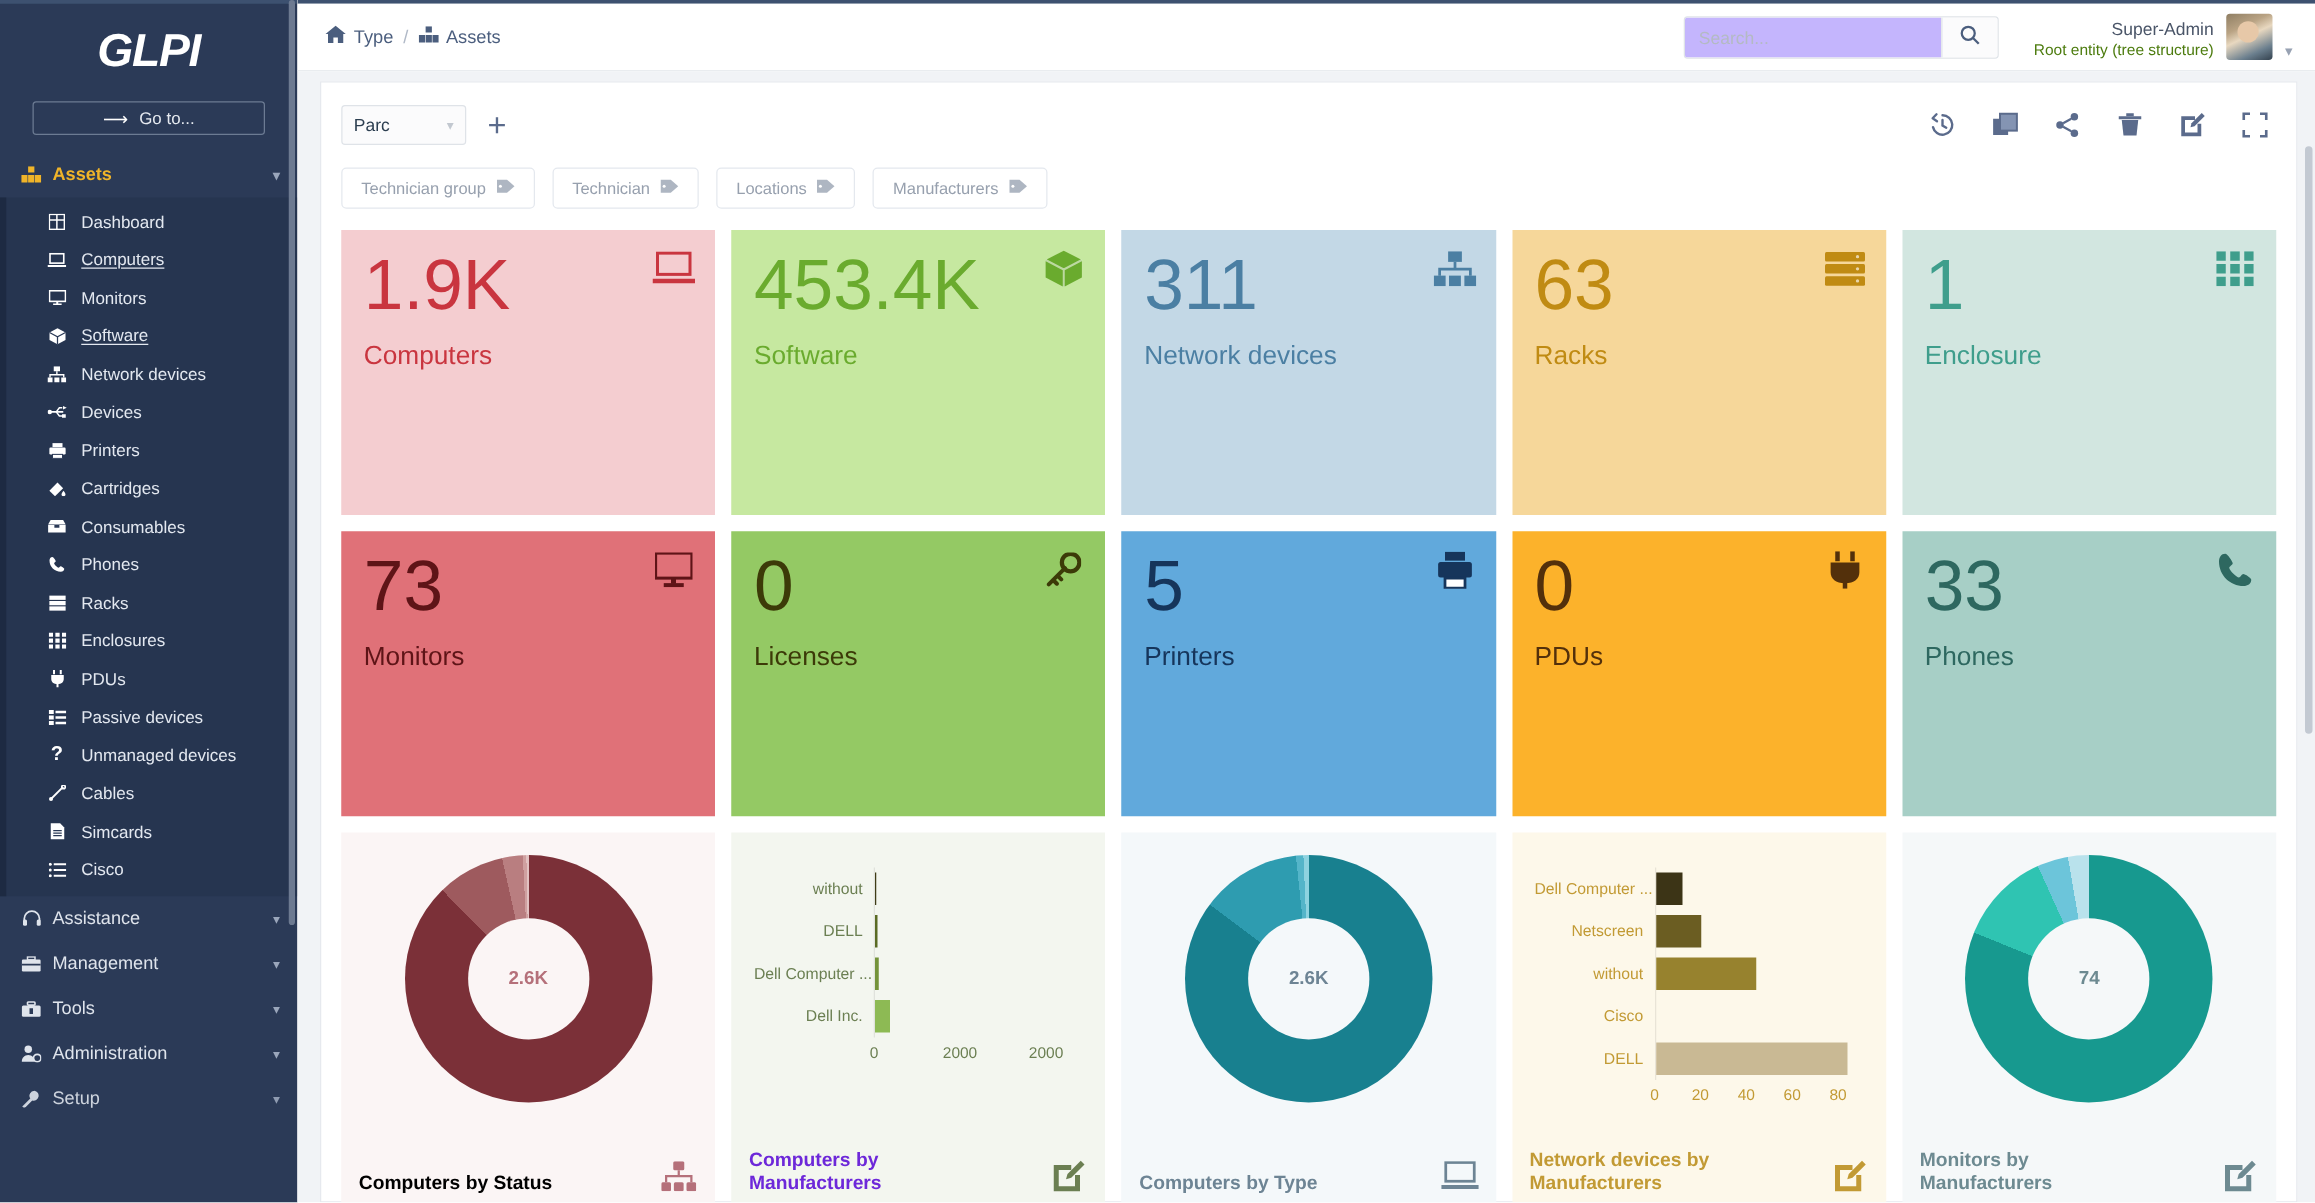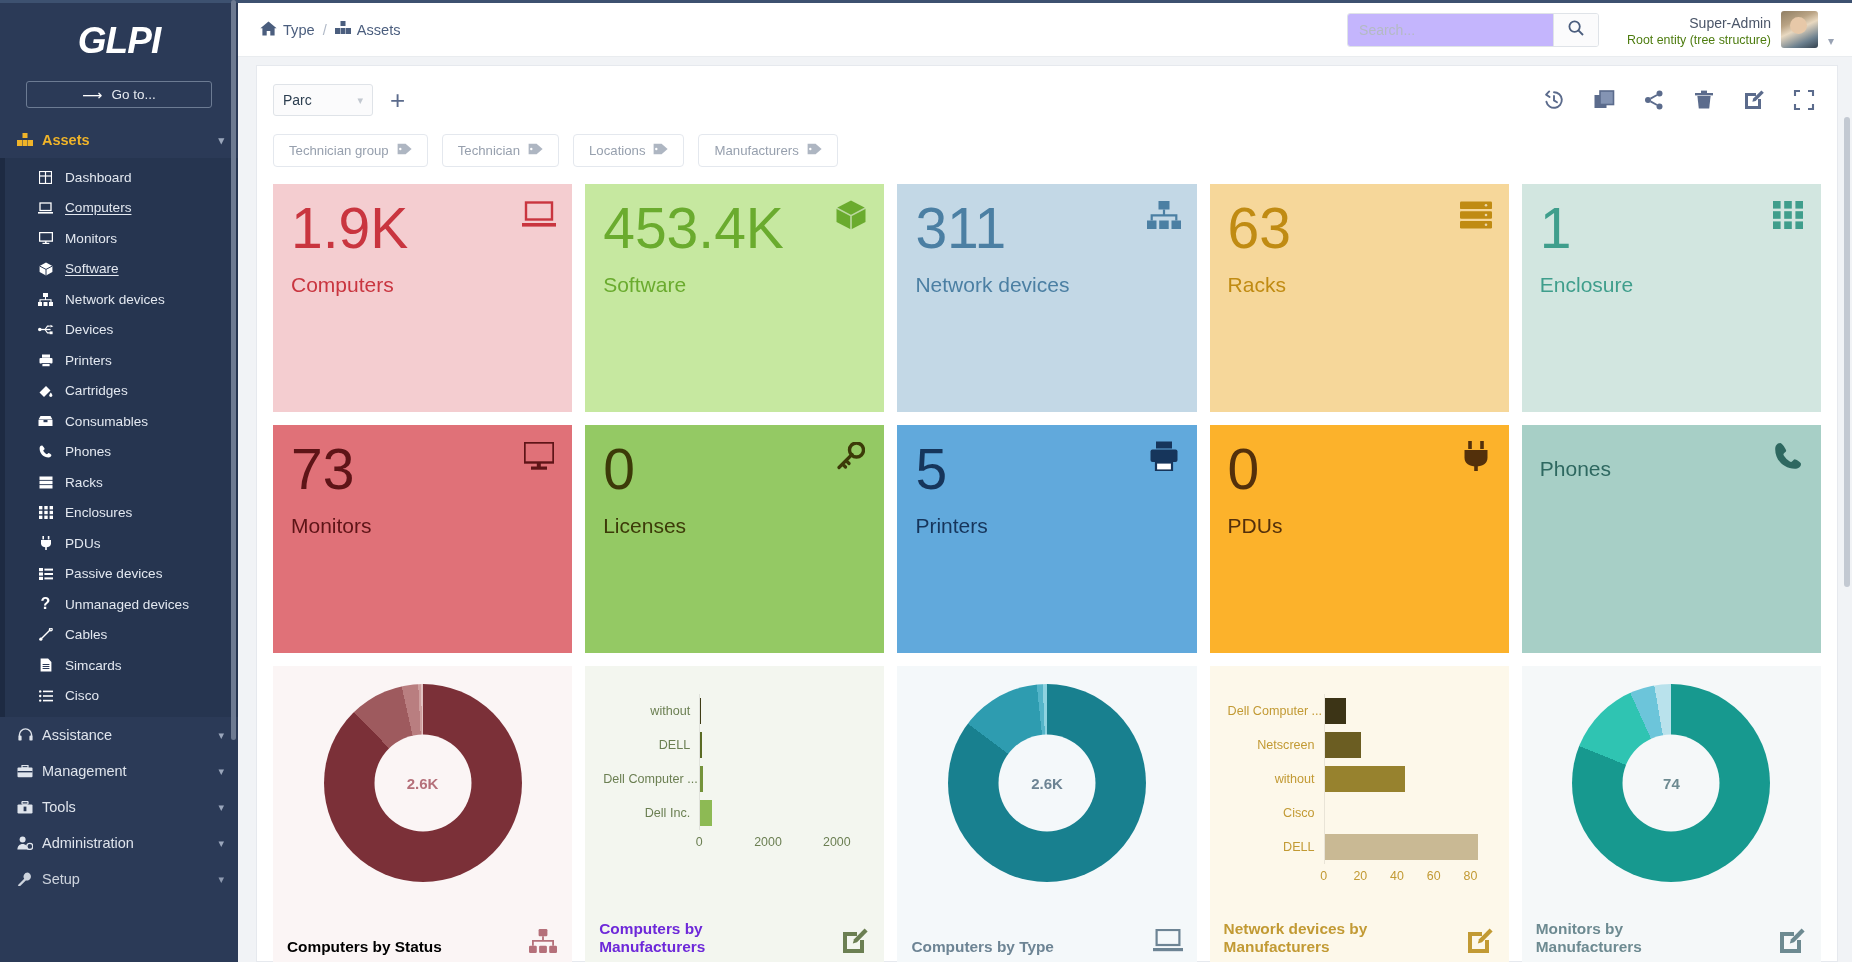--- a/index.html
+++ b/index.html
@@ -772,20 +772,21 @@
             <div class="t-ico">
               <svg width="26" height="30" viewBox="0 0 26 30">
                 <rect x="5.2" y="0" width="3.6" height="8" fill="#53300b"></rect>
                 <rect x="17.2" y="0" width="3.6" height="8" fill="#53300b"></rect>
                 <path d="M1.5 9h23v7.5c0 5.5-4 9-11.5 9S1.5 22 1.5 16.5Z" fill="#53300b"></path>
                 <rect x="11.2" y="24.5" width="3.6" height="5.5" fill="#53300b"></rect>
               </svg>
             </div>
           </div>
           <div class="tile" style="background: rgb(167, 207, 198); color: rgb(46, 104, 96);">
+            <div class="t-num">33</div>
             <div class="t-lbl">Phones</div>
             <div class="t-ico">
               <svg width="28" height="28" viewBox="0 0 28 28">
                 <path d="M6.2 1C3 1 1.2 3.8 1.2 7.2c0 11 8.8 19.6 19.6 19.6 3.4 0 6.2-1.8 6.2-5 0-1.4-5-4.6-6.3-4.6-1.2 0-2.6 2.8-3.5 2.8-2 0-7.8-5.8-7.8-7.8 0-.9 2.8-2.3 2.8-3.5C12.2 7.4 8 1 6.2 1Z" fill="#2e6860"></path>
               </svg>
             </div>
           </div>
         </div>
 
       <div class="grid" id="charts-grid" style="margin-top:13px;">

